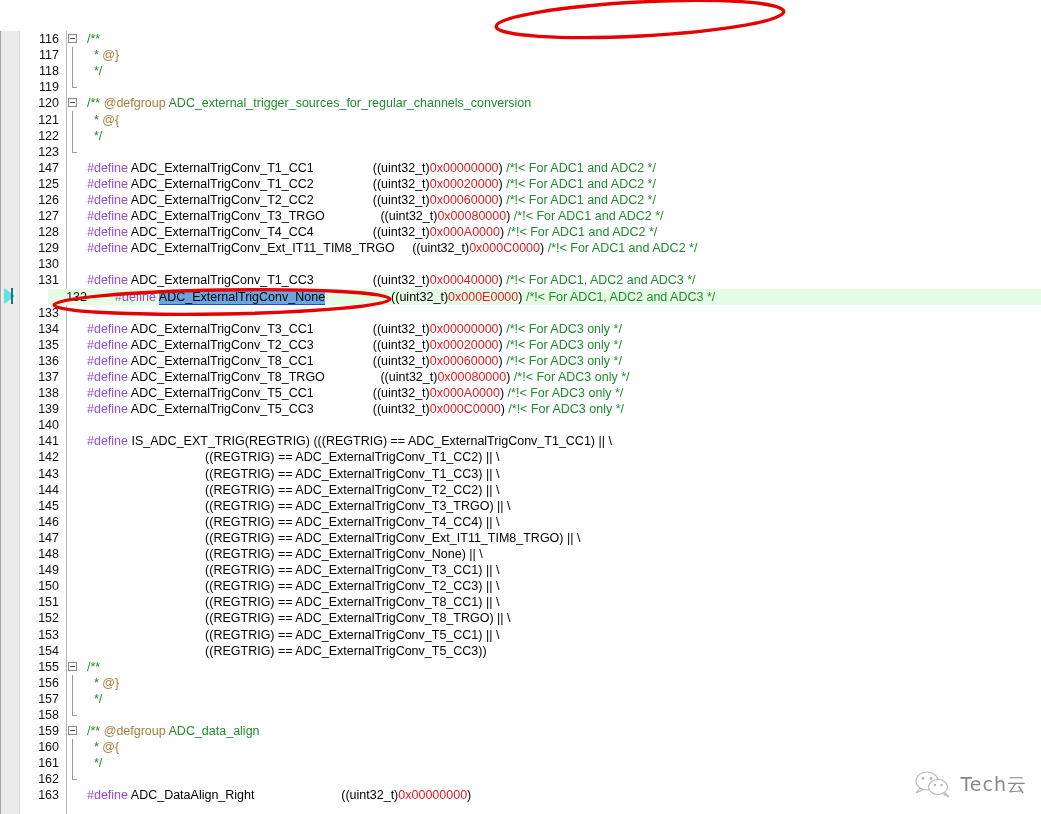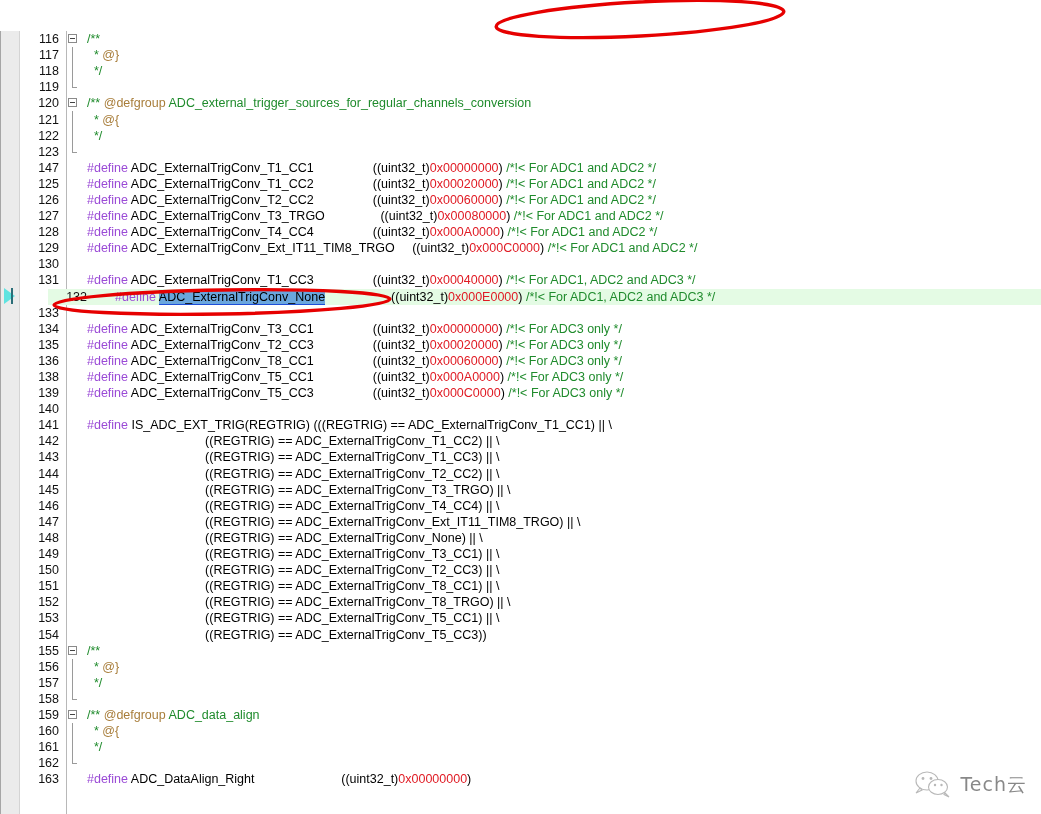--- a/index.html
+++ b/index.html
@@ -250,20 +250,21 @@
       <div class="line"><span class="lineno">127</span><span class="foldcol"></span><span class="codetext"><span class="k">#define</span><span class="t"> ADC_ExternalTrigConv_T3_TRGO                ((uint32_t)</span><span class="n">0x00080000</span><span class="t">) </span><span class="c">/*!&lt; For ADC1 and ADC2 */</span></span></div>
       <div class="line"><span class="lineno">128</span><span class="foldcol"></span><span class="codetext"><span class="k">#define</span><span class="t"> ADC_ExternalTrigConv_T4_CC4                 ((uint32_t)</span><span class="n">0x000A0000</span><span class="t">) </span><span class="c">/*!&lt; For ADC1 and ADC2 */</span></span></div>
       <div class="line"><span class="lineno">129</span><span class="foldcol"></span><span class="codetext"><span class="k">#define</span><span class="t"> ADC_ExternalTrigConv_Ext_IT11_TIM8_TRGO     ((uint32_t)</span><span class="n">0x000C0000</span><span class="t">) </span><span class="c">/*!&lt; For ADC1 and ADC2 */</span></span></div>
       <div class="line"><span class="lineno">130</span><span class="foldcol"></span><span class="codetext"><span class="t"></span></span></div>
       <div class="line"><span class="lineno">131</span><span class="foldcol"></span><span class="codetext"><span class="k">#define</span><span class="t"> ADC_ExternalTrigConv_T1_CC3                 ((uint32_t)</span><span class="n">0x00040000</span><span class="t">) </span><span class="c">/*!&lt; For ADC1, ADC2 and ADC3 */</span></span></div>
       <div class="line hl"><span class="lineno">132</span><span class="foldcol"></span><span class="codetext"><span class="k">#define</span><span class="t"> </span><span class="sel">ADC_ExternalTrigConv_None</span><span class="t">                   ((uint32_t)</span><span class="n">0x000E0000</span><span class="t">) </span><span class="c">/*!&lt; For ADC1, ADC2 and ADC3 */</span></span></div>
       <div class="line"><span class="lineno">133</span><span class="foldcol"></span><span class="codetext"><span class="t"></span></span></div>
       <div class="line"><span class="lineno">134</span><span class="foldcol"></span><span class="codetext"><span class="k">#define</span><span class="t"> ADC_ExternalTrigConv_T3_CC1                 ((uint32_t)</span><span class="n">0x00000000</span><span class="t">) </span><span class="c">/*!&lt; For ADC3 only */</span></span></div>
       <div class="line"><span class="lineno">135</span><span class="foldcol"></span><span class="codetext"><span class="k">#define</span><span class="t"> ADC_ExternalTrigConv_T2_CC3                 ((uint32_t)</span><span class="n">0x00020000</span><span class="t">) </span><span class="c">/*!&lt; For ADC3 only */</span></span></div>
       <div class="line"><span class="lineno">136</span><span class="foldcol"></span><span class="codetext"><span class="k">#define</span><span class="t"> ADC_ExternalTrigConv_T8_CC1                 ((uint32_t)</span><span class="n">0x00060000</span><span class="t">) </span><span class="c">/*!&lt; For ADC3 only */</span></span></div>
+      <div class="line"><span class="lineno">137</span><span class="foldcol"></span><span class="codetext"><span class="k">#define</span><span class="t"> ADC_ExternalTrigConv_T8_TRGO                ((uint32_t)</span><span class="n">0x00080000</span><span class="t">) </span><span class="c">/*!&lt; For ADC3 only */</span></span></div>
       <div class="line"><span class="lineno">138</span><span class="foldcol"></span><span class="codetext"><span class="k">#define</span><span class="t"> ADC_ExternalTrigConv_T5_CC1                 ((uint32_t)</span><span class="n">0x000A0000</span><span class="t">) </span><span class="c">/*!&lt; For ADC3 only */</span></span></div>
       <div class="line"><span class="lineno">139</span><span class="foldcol"></span><span class="codetext"><span class="k">#define</span><span class="t"> ADC_ExternalTrigConv_T5_CC3                 ((uint32_t)</span><span class="n">0x000C0000</span><span class="t">) </span><span class="c">/*!&lt; For ADC3 only */</span></span></div>
       <div class="line"><span class="lineno">140</span><span class="foldcol"></span><span class="codetext"><span class="t"></span></span></div>
       <div class="line"><span class="lineno">141</span><span class="foldcol"></span><span class="codetext"><span class="k">#define</span><span class="t"> IS_ADC_EXT_TRIG(REGTRIG) (((REGTRIG) == ADC_ExternalTrigConv_T1_CC1) || \</span></span></div>
       <div class="line"><span class="lineno">142</span><span class="foldcol"></span><span class="codetext"><span class="t">                                  ((REGTRIG) == ADC_ExternalTrigConv_T1_CC2) || \</span></span></div>
       <div class="line"><span class="lineno">143</span><span class="foldcol"></span><span class="codetext"><span class="t">                                  ((REGTRIG) == ADC_ExternalTrigConv_T1_CC3) || \</span></span></div>
       <div class="line"><span class="lineno">144</span><span class="foldcol"></span><span class="codetext"><span class="t">                                  ((REGTRIG) == ADC_ExternalTrigConv_T2_CC2) || \</span></span></div>
       <div class="line"><span class="lineno">145</span><span class="foldcol"></span><span class="codetext"><span class="t">                                  ((REGTRIG) == ADC_ExternalTrigConv_T3_TRGO) || \</span></span></div>
       <div class="line"><span class="lineno">146</span><span class="foldcol"></span><span class="codetext"><span class="t">                                  ((REGTRIG) == ADC_ExternalTrigConv_T4_CC4) || \</span></span></div>
       <div class="line"><span class="lineno">147</span><span class="foldcol"></span><span class="codetext"><span class="t">                                  ((REGTRIG) == ADC_ExternalTrigConv_Ext_IT11_TIM8_TRGO) || \</span></span></div>

